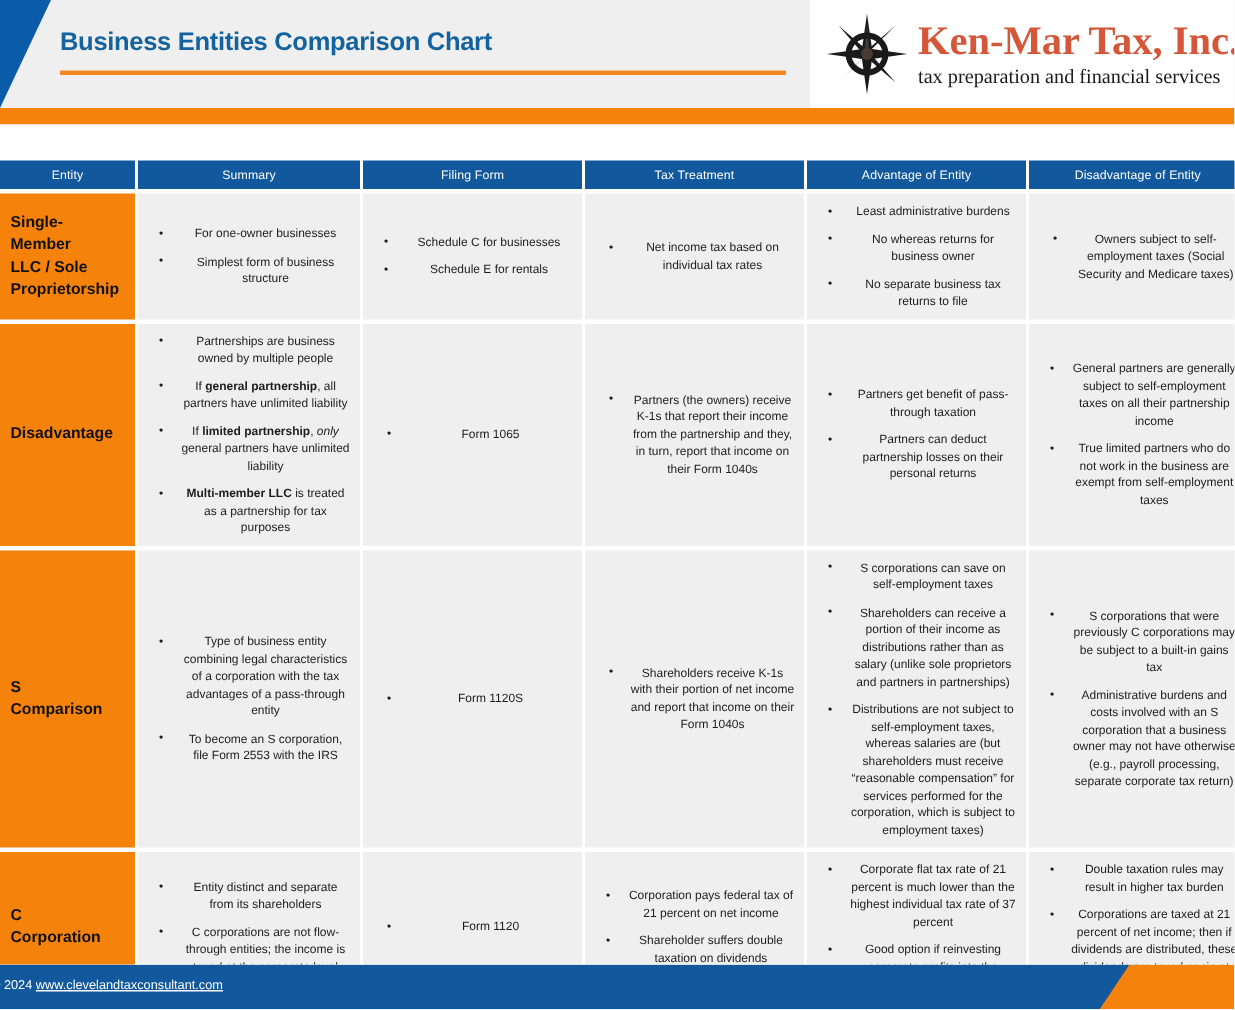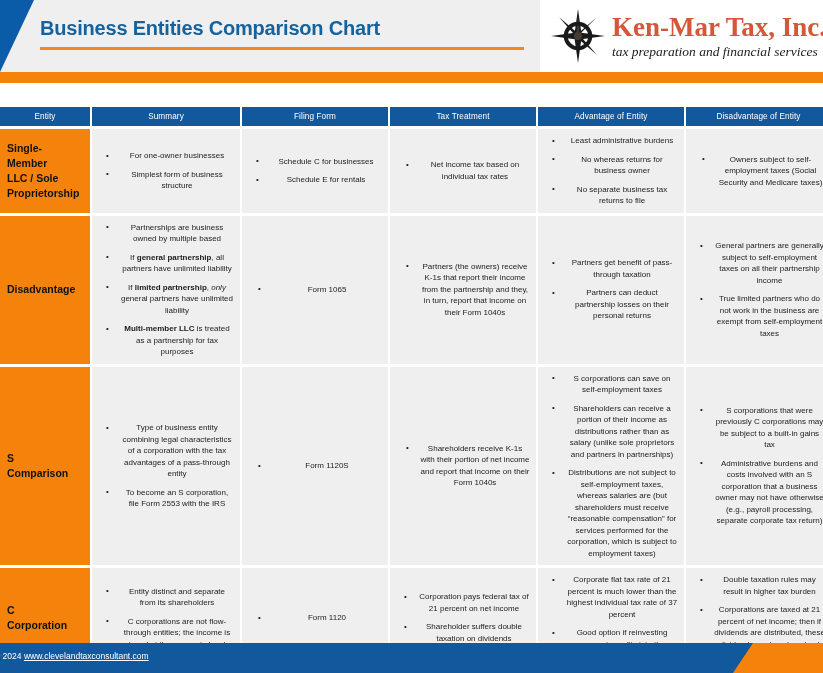--- a/index.html
+++ b/index.html
@@ -28,21 +28,21 @@
     border-right: 34px solid transparent;
   }
   .title-wrap {
     position: absolute;
     left: 40px;
     top: 13px;
     width: 490px;
   }
   .page-title {
     color: #15639e;
-    font-size: 20px;
+    font-size: 17px;
     font-weight: bold;
     letter-spacing: -0.2px;
     line-height: 30px;
     margin: 0;
     white-space: nowrap;
   }
   .title-rule {
     margin-top: 4px;
     height: 3px;
     width: 484px;
@@ -70,21 +70,20 @@
     line-height: 29px;
     white-space: nowrap;
   }
   .logo-rule {
     height: 1.5px;
     background: #222;
     margin: 1px 0 2px 0;
   }
   .logo-tag {
     font-family: "Liberation Serif", serif;
-    font-style: italic;
     font-size: 13.5px;
     color: #1a1a1a;
     line-height: 15px;
     white-space: nowrap;
   }
   .orange-band {
     height: 11px;
     background: #f5820b;
   }
   .white-gap { height: 21px; background: #ffffff; }
@@ -285,21 +284,21 @@
         <td>
           <ul class="cell-list single-center">
             <li>Owners subject to self-employment taxes (Social Security and Medicare taxes)</li>
           </ul>
         </td>
       </tr>
       <tr>
         <td class="entity">Disadvantage</td>
         <td>
           <ul class="cell-list">
-            <li>Partnerships are business owned by multiple based</li>
+            <li>Partnerships are business owned by multiple people</li>
             <li>If <b>general partnership</b>, all partners have unlimited liability</li>
             <li>If <b>limited partnership</b>, <i>only</i> general partners have unlimited liability</li>
             <li><b>Multi-member LLC</b> is treated as a partnership for tax purposes</li>
           </ul>
         </td>
         <td>
           <ul class="cell-list single-center">
             <li>Form 1065</li>
           </ul>
         </td>

